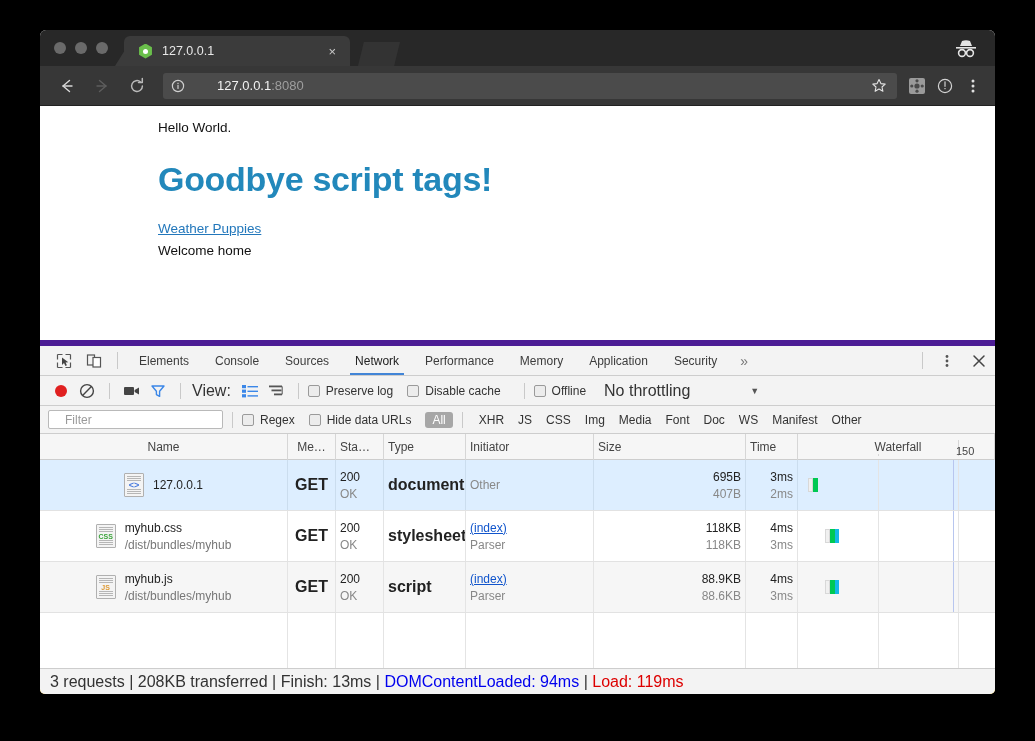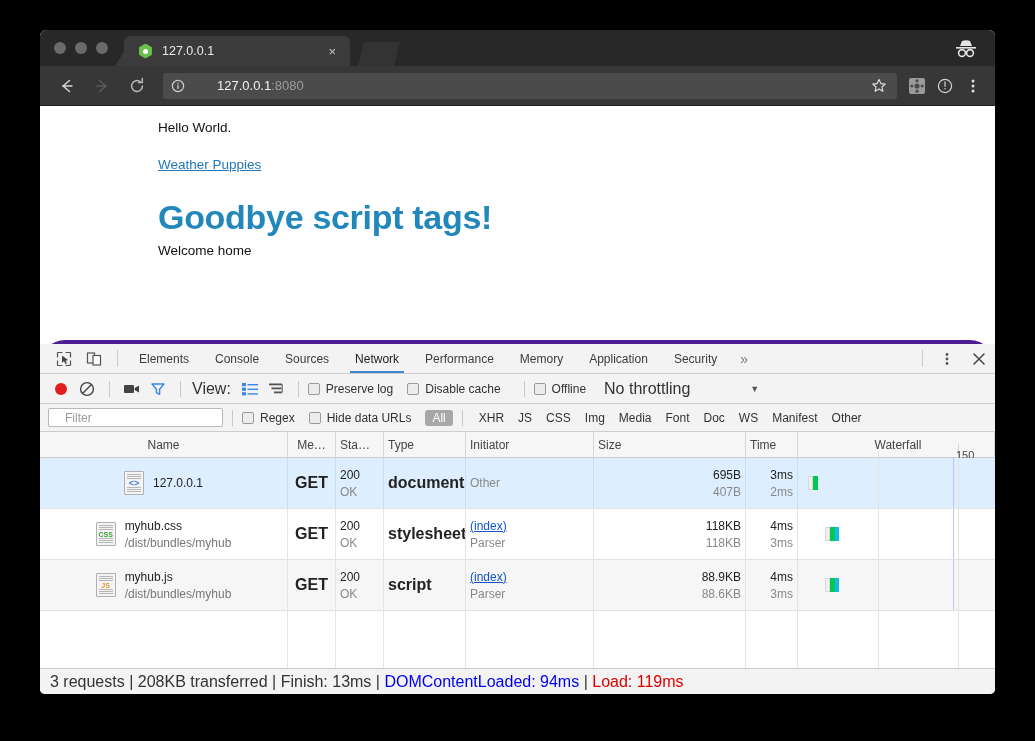--- a/index.html
+++ b/index.html
@@ -141,23 +141,23 @@
     display: inline-block; margin-top: 22px;
     font-size: 13.5px; color: #2277bb;
   }
   #welcome { font-size: 13.5px; color: #111; margin-top: 6px; }
 
   
   #devtools {
     position: absolute; left: 0; right: 0; bottom: 0;
     top: 310px;
     background: #eab308;
-    border-top: 4px solid #4c1d95;
+    border-top: 6px solid #4c1d95;
     display: flex; flex-direction: column;
-    font-size: 12px; color: #303030; border-radius: 25px;
+    font-size: 12px; color: #303030;
   }
 
   
   #dt-tabs {
     height: 30px; flex: 0 0 auto;
     background: #f3f3f3;
     border-bottom: 1px solid #cdcdcd;
     display: flex; align-items: stretch;
   }
   .dt-iconbtn {
@@ -335,21 +335,21 @@
   .wf-bar {
     position: absolute; top: 50%; transform: translateY(-50%);
     height: 14px;
     display: flex;
   }
   .seg-wait  { width: 5px; background: #f0f0f0; border: 1px solid #d8d8d8; }
   .seg-green { width: 5px; background: #00c853; }
   .seg-blue  { width: 4px; background: #15b8e6; }
 
   .wf-header-ticks {
-    position: absolute; top: 12px; left: 0; right: 0; height: 16px;
+    position: absolute; top: 6px; left: 0; right: 0; height: 16px;
   }
   .wf-tick {
     position: absolute; top: 0; bottom: 0; width: 1px; background: #d6d6d6;
   }
   .wf-ticklabel {
     position: absolute; top: 5px;
     font-size: 11px; color: #444;
   }
 
   
@@ -453,22 +453,22 @@
       <svg width="16" height="18" viewBox="0 0 16 18">
           <circle cx="8" cy="4" r="1.5" fill="#e0e0e0"></circle>
           <circle cx="8" cy="9" r="1.5" fill="#e0e0e0"></circle>
           <circle cx="8" cy="14" r="1.5" fill="#e0e0e0"></circle>
         </svg>
     </span>
   </div>
 
   <div id="viewport">
     <div id="hello">Hello World.</div>
+    <div id="headline">Goodbye script tags!</div>
     <div><a id="link" href="#">Weather Puppies</a></div>
-    <div id="headline">Goodbye script tags!</div>
     <div id="welcome">Welcome home</div>
   </div>
 
   <div id="devtools">
 
     <div id="dt-tabs">
       <span class="dt-iconbtn first">
         <svg width="16" height="16" viewBox="0 0 16 16">
           <path d="M1.5 1.5 h5 M1.5 1.5 v5 M14.5 1.5 h-5 M14.5 1.5 v5 M1.5 14.5 h5 M1.5 14.5 v-5 M14.5 14.5 h-5 M14.5 14.5 v-5" stroke="#555" stroke-width="1.2" fill="none"></path>
           <path d="M6 4.5 L6 12 L8 10 L9.4 13 L10.9 12.3 L9.6 9.4 L12.3 9.3 Z" fill="#444"></path>

